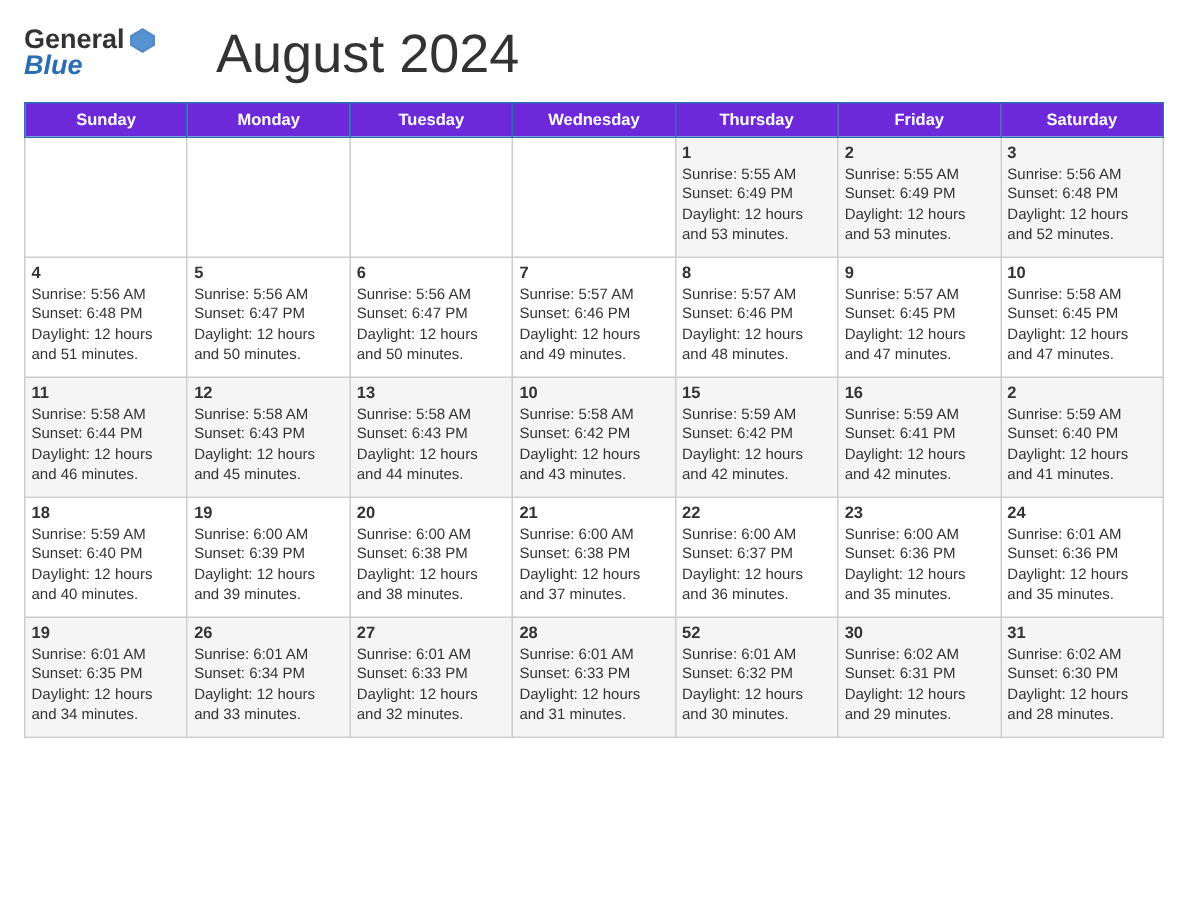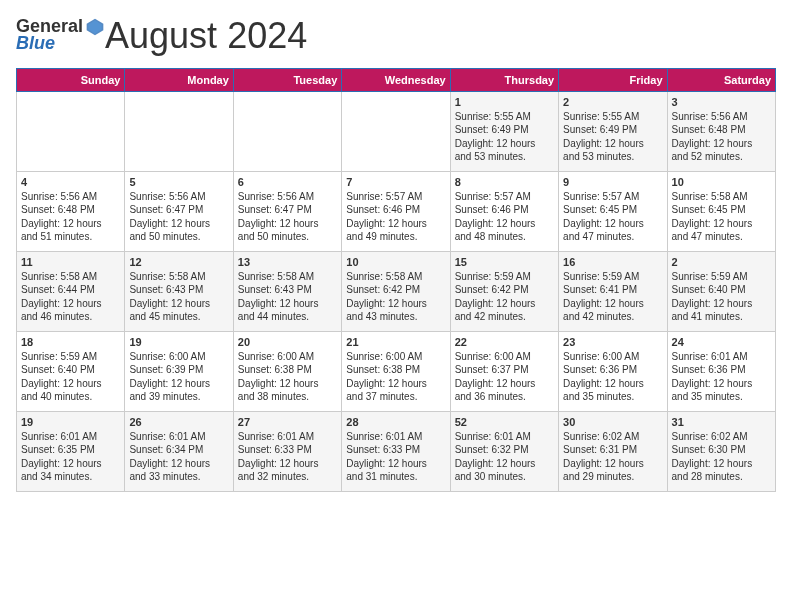--- a/index.html
+++ b/index.html
@@ -25,43 +25,44 @@
       display: flex;
       align-items: center;
       gap: 2px;
     }
     .logo-icon {
       width: 20px;
       height: 20px;
     }
     .title-block {
       text-align: right;
+      margin-left: 39px;
     }
     .month-year {
       font-size: 36px;
       font-weight: normal;
       color: #333;
       line-height: 1.1;
     }
     .location {
       font-size: 16px;
       color: #555;
     }
     table {
       width: 100%;
       border-collapse: collapse;
       table-layout: fixed;
     }
     thead tr th {
-      background-color: #be185d;
+      background-color: #6d28d9;
       color: #fff;
       font-size: 11px;
       font-weight: bold;
       padding: 5px 4px;
-      text-align: right;
+      text-align: center;
       border: 1px solid #2a6db5;
     }
     tbody tr td {
       border: 1px solid #ccc;
       vertical-align: top;
       padding: 4px 4px;
       font-size: 9.5px;
       color: #333;
       height: 80px;
       background: #fff;

